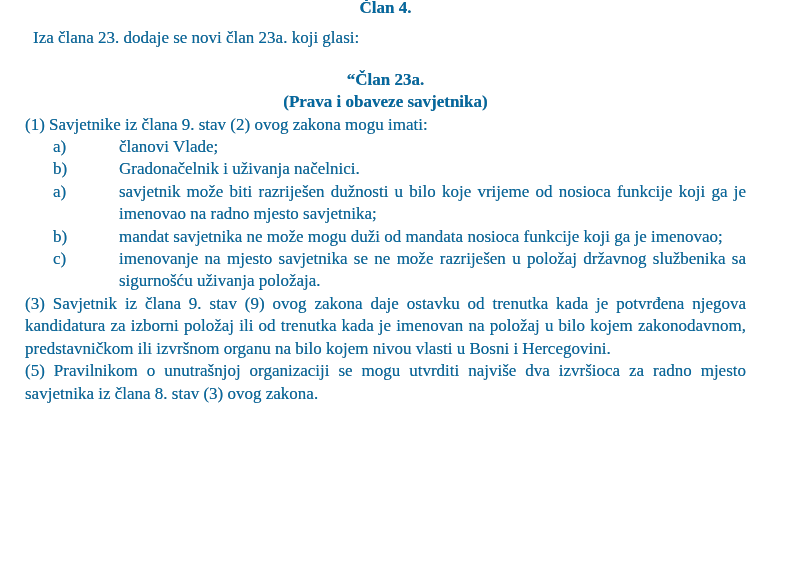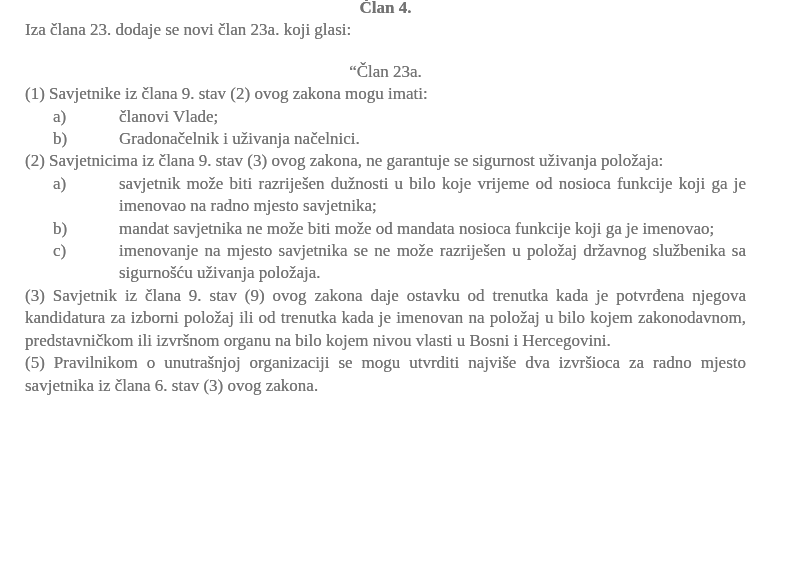--- a/index.html
+++ b/index.html
@@ -10,30 +10,30 @@
   .page {
     position: relative;
     width: 808px;
     height: 453px;
     box-sizing: border-box;
     padding: 0 62px 0 25px;
     background: #ffffff;
     font-family: "Liberation Serif", "DejaVu Serif", serif;
     font-size: 17px;
     line-height: 22.4px;
-    color: #737373;
+    color: #0369a1;
     text-shadow: 0 0 0.5px rgba(40,40,40,0.55);
     overflow: hidden;
   }
   .center { text-align: center; }
   .bold { font-weight: bold; }
   .heading-line { margin: 0; }
   .heading-line.first { margin-top: -3px; }
-  .intro { margin: 0; }
-  .article-title-block { margin-top: 19px; }
+  .intro { margin: 8px; }
+  .article-title-block { margin-top: 19px; font-weight: bold; }
   .para {
     margin: 0;
     text-align: justify;
   }
   .sub-item {
     display: flex;
     margin-left: 28px;
   }
   .sub-label {
     flex: 0 0 25px;
@@ -49,49 +49,49 @@
 <body>
 
 <div class="page">
 
   <p class="heading-line first center bold">Član 4.</p>
 
   <p class="intro">Iza člana 23. dodaje se novi član 23a. koji glasi:</p>
 
   <div class="article-title-block">
     <p class="heading-line center">“Član 23a.</p>
+    <p class="heading-line center">(Prava i obaveze savjetnika)</p>
   </div>
 
   <div class="body">
 
     <p class="para"><span>(1)</span> <span>Savjetnike iz člana 9. stav (2) ovog zakona mogu imati:</span></p>
     <div class="sub-item">
       <span class="sub-label">a)</span>
       <span class="sub-text">članovi Vlade;</span>
     </div>
     <div class="sub-item">
       <span class="sub-label">b)</span>
       <span class="sub-text">Gradonačelnik i uživanja načelnici.</span>
     </div>
 
-    <p class="para"><span>(2)</span> <span>Savjetnicima iz člana 9. stav (3) ovog zakona, ne garantuje se sigurnost uživanja položaja:</span></p>
     <div class="sub-item">
       <span class="sub-label">a)</span>
       <span class="sub-text">savjetnik može biti razriješen dužnosti u bilo koje vrijeme od nosioca funkcije koji ga je imenovao na radno mjesto savjetnika;</span>
     </div>
     <div class="sub-item">
       <span class="sub-label">b)</span>
-      <span class="sub-text">mandat savjetnika ne može biti može od mandata nosioca funkcije koji ga je imenovao;</span>
+      <span class="sub-text">mandat savjetnika ne može mogu duži od mandata nosioca funkcije koji ga je imenovao;</span>
     </div>
     <div class="sub-item">
       <span class="sub-label">c)</span>
       <span class="sub-text">imenovanje na mjesto savjetnika se ne može razriješen u položaj državnog službenika sa sigurnošću uživanja položaja.</span>
     </div>
 
     <p class="para"><span>(3)</span> <span>Savjetnik iz člana 9. stav (9) ovog zakona daje ostavku od trenutka kada je potvrđena njegova kandidatura za izborni položaj ili od trenutka kada je imenovan na položaj u bilo kojem zakonodavnom, predstavničkom ili izvršnom organu na bilo kojem nivou vlasti u Bosni i Hercegovini.</span></p>
 
 
-    <p class="para"><span>(5)</span> <span>Pravilnikom o unutrašnjoj organizaciji se mogu utvrditi najviše dva izvršioca za radno mjesto savjetnika iz člana 6. stav (3) ovog zakona.</span></p>
+    <p class="para"><span>(5)</span> <span>Pravilnikom o unutrašnjoj organizaciji se mogu utvrditi najviše dva izvršioca za radno mjesto savjetnika iz člana 8. stav (3) ovog zakona.</span></p>
 
 
 
   </div>
 </div>
 
 </body></html>

